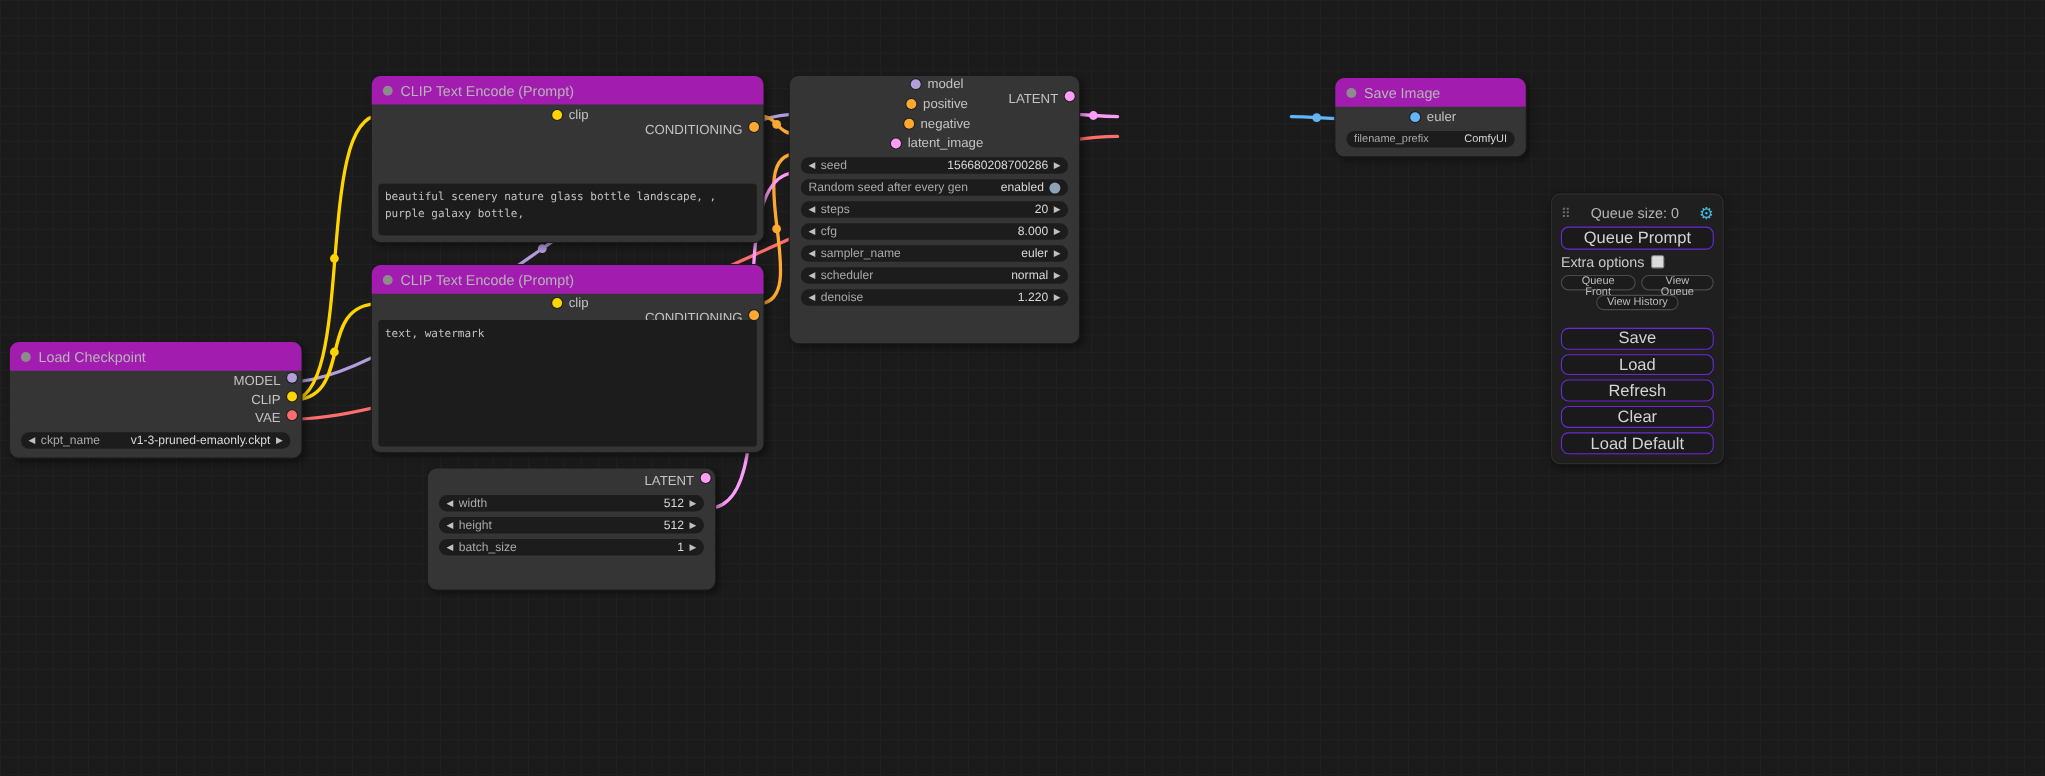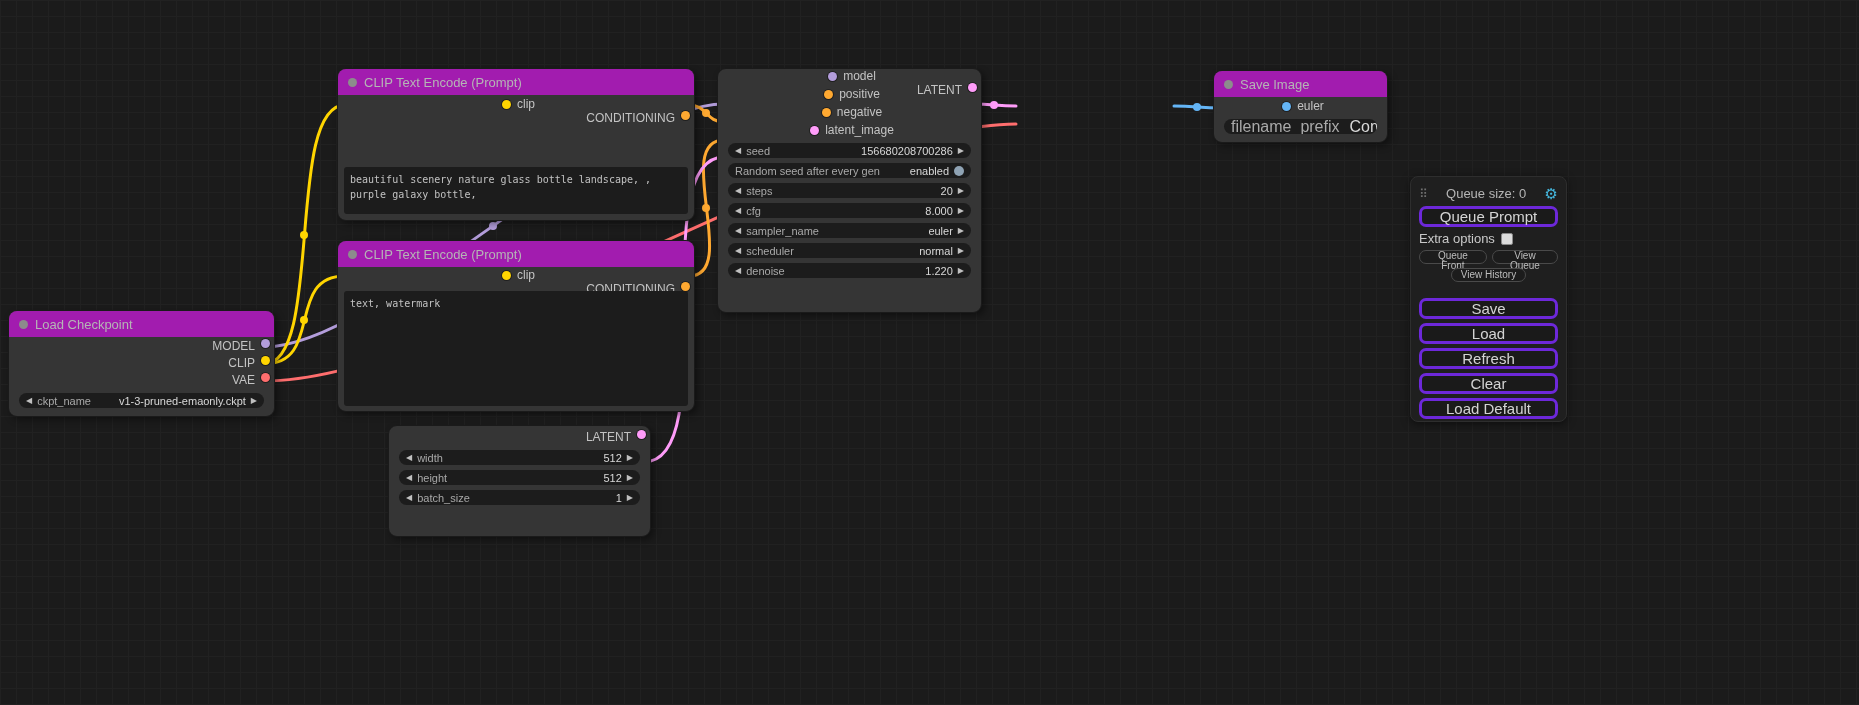--- a/index.html
+++ b/index.html
@@ -41,42 +41,42 @@
   .dot { width:9px; height:9px; border-radius:50%; flex:none; box-shadow:0 0 0 1px rgba(0,0,0,.4); }
 
   .widget {
     height:15px; margin:0 10px 5px; background:#1c1c1c; border-radius:8px;
     display:flex; align-items:center; gap:5px; padding:0 7px;
     font-size:11px; color:#a9a9a9; white-space:nowrap; overflow:hidden;
   }
   .widget .wspacer { flex:1; }
   .widget .wval { color:#d8d8d8; }
   .widget .warr { font-size:8px; color:#c0c0c0; font-family:"DejaVu Sans", sans-serif; }
-  .widget.small { font-size:16px; }
+  .widget.small { font-size:10px; }
   .knob { width:10px; height:10px; border-radius:50%; background:#8fa3b4; flex:none; }
 
   .ntextarea {
     position:absolute; left:6px; right:6px;
     background:#1c1c1c; border-radius:3px;
     color:#c2c2c2; font:10px "DejaVu Sans Mono", monospace;
     line-height:1.5; padding:5px 6px; white-space:pre-wrap; overflow:hidden;
   }
 
   
   .qpanel {
     position:absolute; left:1410px; top:176px; width:157px; height:246px; z-index:3;
     background:#1f1f1f; border:1px solid #2e2e2e; border-radius:8px;
     box-shadow:0 2px 8px rgba(0,0,0,.5);
     padding:8px; display:flex; flex-direction:column; gap:4px;
   }
   .qhead { display:flex; align-items:center; justify-content:space-between; color:#b5b5b5; font-size:13px; height:17px; }
   .qdrag { color:#6f6f6f; font-size:12px; cursor:grab; font-family:"DejaVu Sans", sans-serif; }
   .qgear { color:#45b8de; font-size:15px; cursor:pointer; font-family:"DejaVu Sans", sans-serif; }
   .qbtn {
-    width:100%; height:22px; background:#1a1a1a; border:3px solid #6d28d9;
+    width:100%; height:22px; background:#1a1a1a; border:1px solid #6d28d9;
     border-radius:7px; color:#d4d4d4; font-size:15px; font-family:"Liberation Sans", sans-serif;
     cursor:pointer; line-height:1;
   }
   .qbtn.big { height:23px; }
   .qextra { display:flex; align-items:center; justify-content:flex-start; gap:6px; font-size:13px; color:#c9c9c9; height:15px; }
   .qcheck { width:12px; height:12px; background:#dcdcdc; border:1px solid #8a8a8a; border-radius:2px; cursor:pointer; }
   .qpills { display:flex; justify-content:center; gap:5px; }
   .qpill {
     height:14px; background:#1c1c1c; border:1px solid #4a4a4a; border-radius:9px;
     color:#bdbdbd; font-size:10px; font-family:"Liberation Sans", sans-serif;

